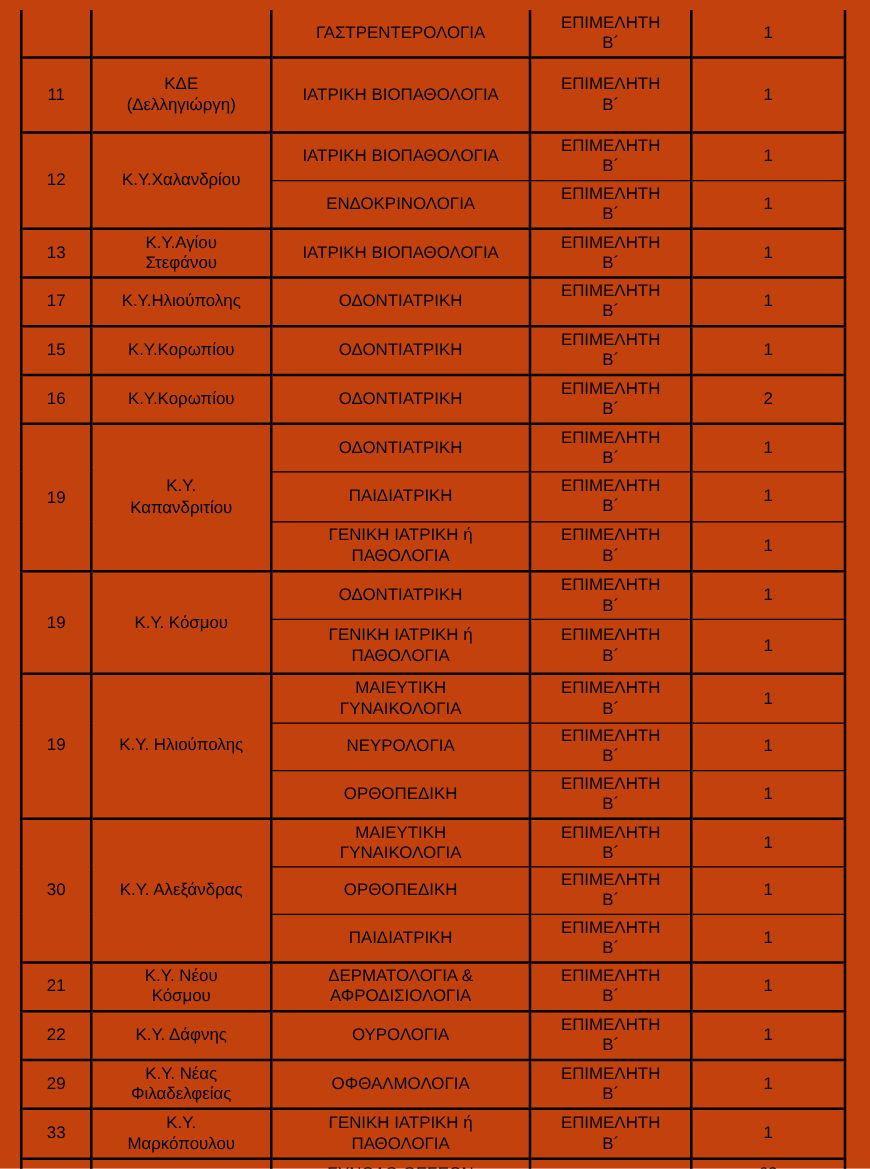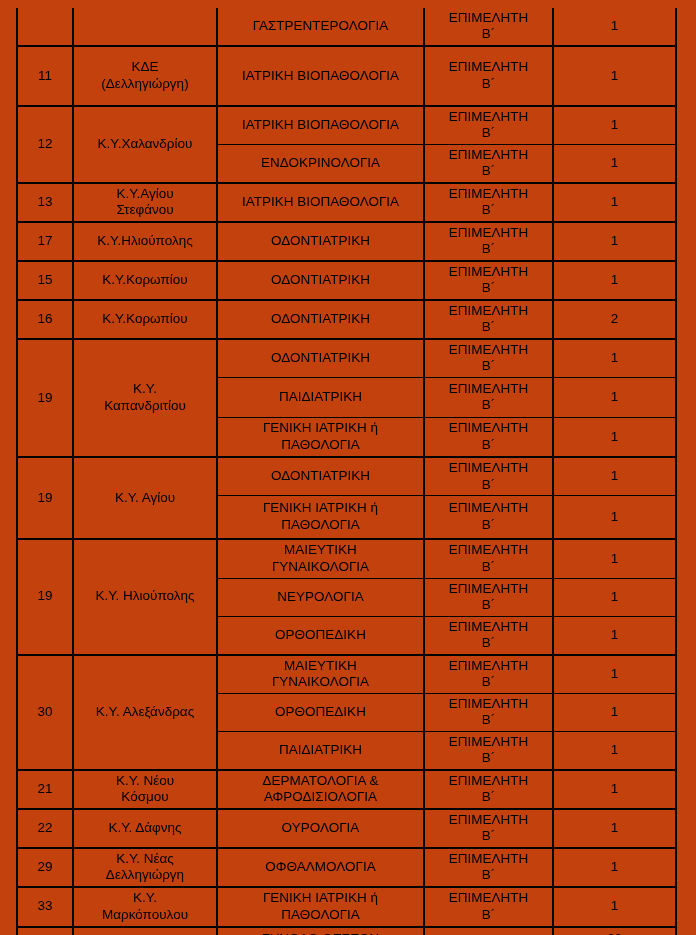--- a/index.html
+++ b/index.html
@@ -155,21 +155,21 @@
       <tr class="sub-row" style="height:40px">
         <td>ΓΕΝΙΚΗ ΙΑΤΡΙΚΗ ή
 ΠΑΘΟΛΟΓΙΑ</td>
         <td>ΕΠΙΜΕΛΗΤΗ
 Β´</td>
         <td>1</td>
       </tr>
 
       <tr style="height:37px">
         <td rowspan="2">19</td>
-        <td rowspan="2">Κ.Υ. Αγίου</td>
+        <td rowspan="2">Κ.Υ. Κόσμου</td>
         <td>ΟΔΟΝΤΙΑΤΡΙΚΗ</td>
         <td>ΕΠΙΜΕΛΗΤΗ
 Β´</td>
         <td>1</td>
       </tr>
       <tr class="sub-row" style="height:43px">
         <td>ΓΕΝΙΚΗ ΙΑΤΡΙΚΗ ή
 ΠΑΘΟΛΟΓΙΑ</td>
         <td>ΕΠΙΜΕΛΗΤΗ
 Β´</td>
@@ -236,21 +236,21 @@
         <td>Κ.Υ. Δάφνης</td>
         <td>ΟΥΡΟΛΟΓΙΑ</td>
         <td>ΕΠΙΜΕΛΗΤΗ
 Β´</td>
         <td>1</td>
       </tr>
 
       <tr style="height:38px">
         <td>29</td>
         <td>Κ.Υ. Νέας
-Δελληγιώργη</td>
+Φιλαδελφείας</td>
         <td>ΟΦΘΑΛΜΟΛΟΓΙΑ</td>
         <td>ΕΠΙΜΕΛΗΤΗ
 Β´</td>
         <td>1</td>
       </tr>
 
       <tr style="height:40px">
         <td>33</td>
         <td>Κ.Υ.
 Μαρκόπουλου</td>

